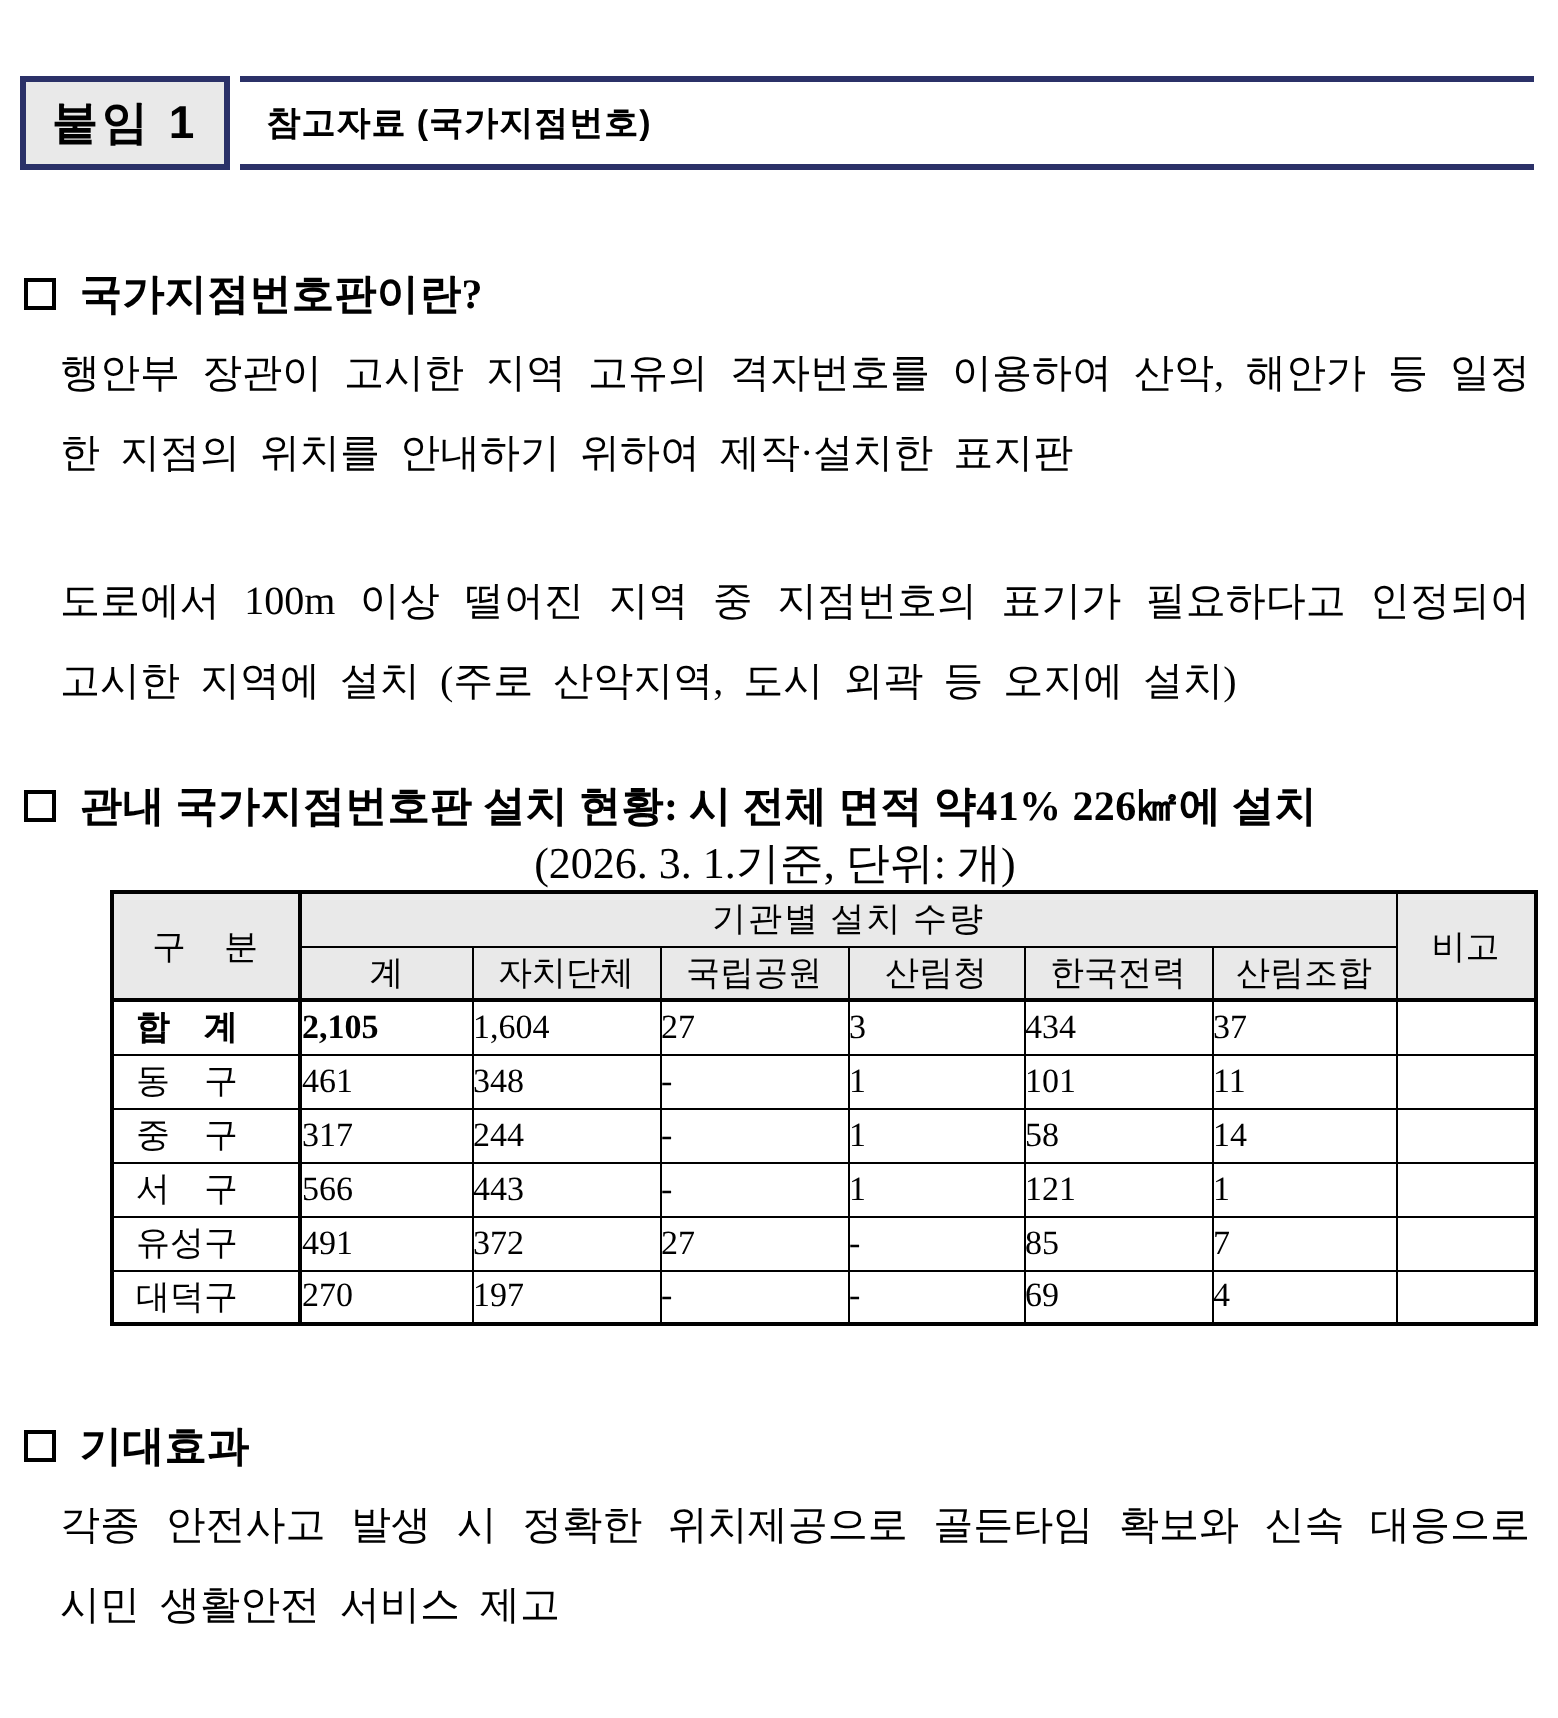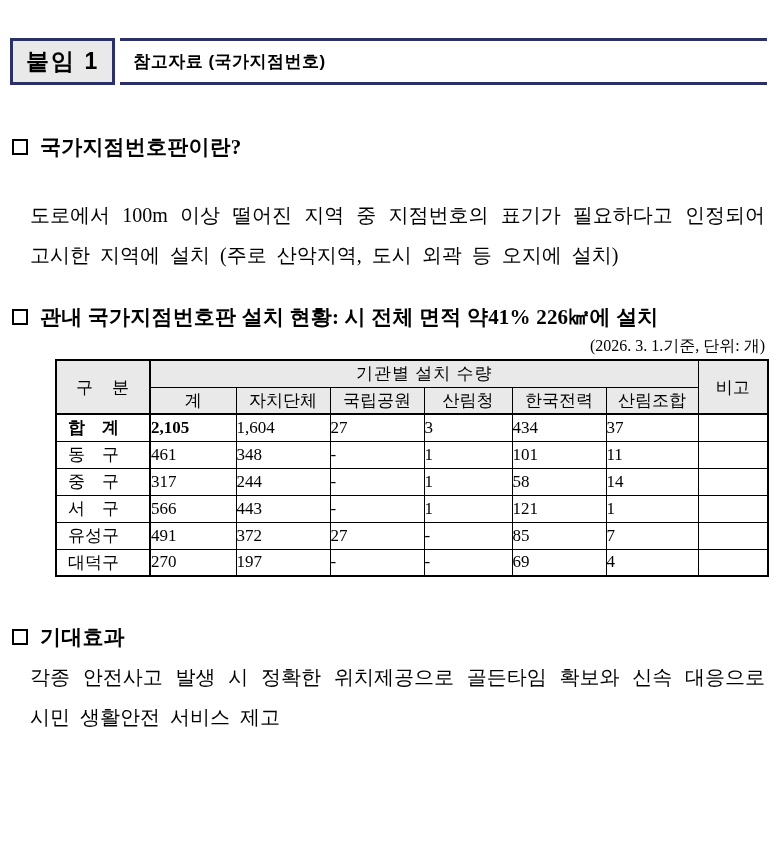--- a/index.html
+++ b/index.html
@@ -63,22 +63,22 @@
     word-spacing: 5px;
   }
   .sec1 { margin-top: 48px; }
   .sec2 { margin-top: 34px; }
   .sec3 { margin-top: 28px; }
   .sec4 { margin-top: 46px; }
 
   
   .table-note {
     margin: 4px 2px 2px 0;
-    text-align: right;
-    font-size: 16px;
+    text-align: center;
+    font-size: 22px;
     line-height: 22px;
   }
 
   
   table.install-table {
     border-collapse: collapse;
     margin-left: 45px;
     width: 712px;
     table-layout: fixed;
     font-size: 17px;
@@ -113,20 +113,21 @@
     <div class="title-block">
       <h1 class="doc-title">참고자료 (국가지점번호)</h1>
     </div>
   </header>
 
   <section class="sec1">
     <h2 class="sec-heading">
       <span class="bullet"></span>
       <span>국가지점번호판이란?</span>
     </h2>
+    <p class="sec-body">행안부 장관이 고시한 지역 고유의 격자번호를 이용하여 산악, 해안가 등 일정한 지점의 위치를 안내하기 위하여 제작·설치한 표지판</p>
   </section>
 
   <section class="sec2">
     <p class="sec-body">도로에서 100m 이상 떨어진 지역 중 지점번호의 표기가 필요하다고 인정되어 고시한 지역에 설치 (주로 산악지역, 도시 외곽 등 오지에 설치)</p>
   </section>
 
   <section class="sec3">
     <h2 class="sec-heading">
       <span class="bullet"></span>
       <span>관내 국가지점번호판 설치 현황: 시 전체 면적 약41% 226㎢에 설치</span>

